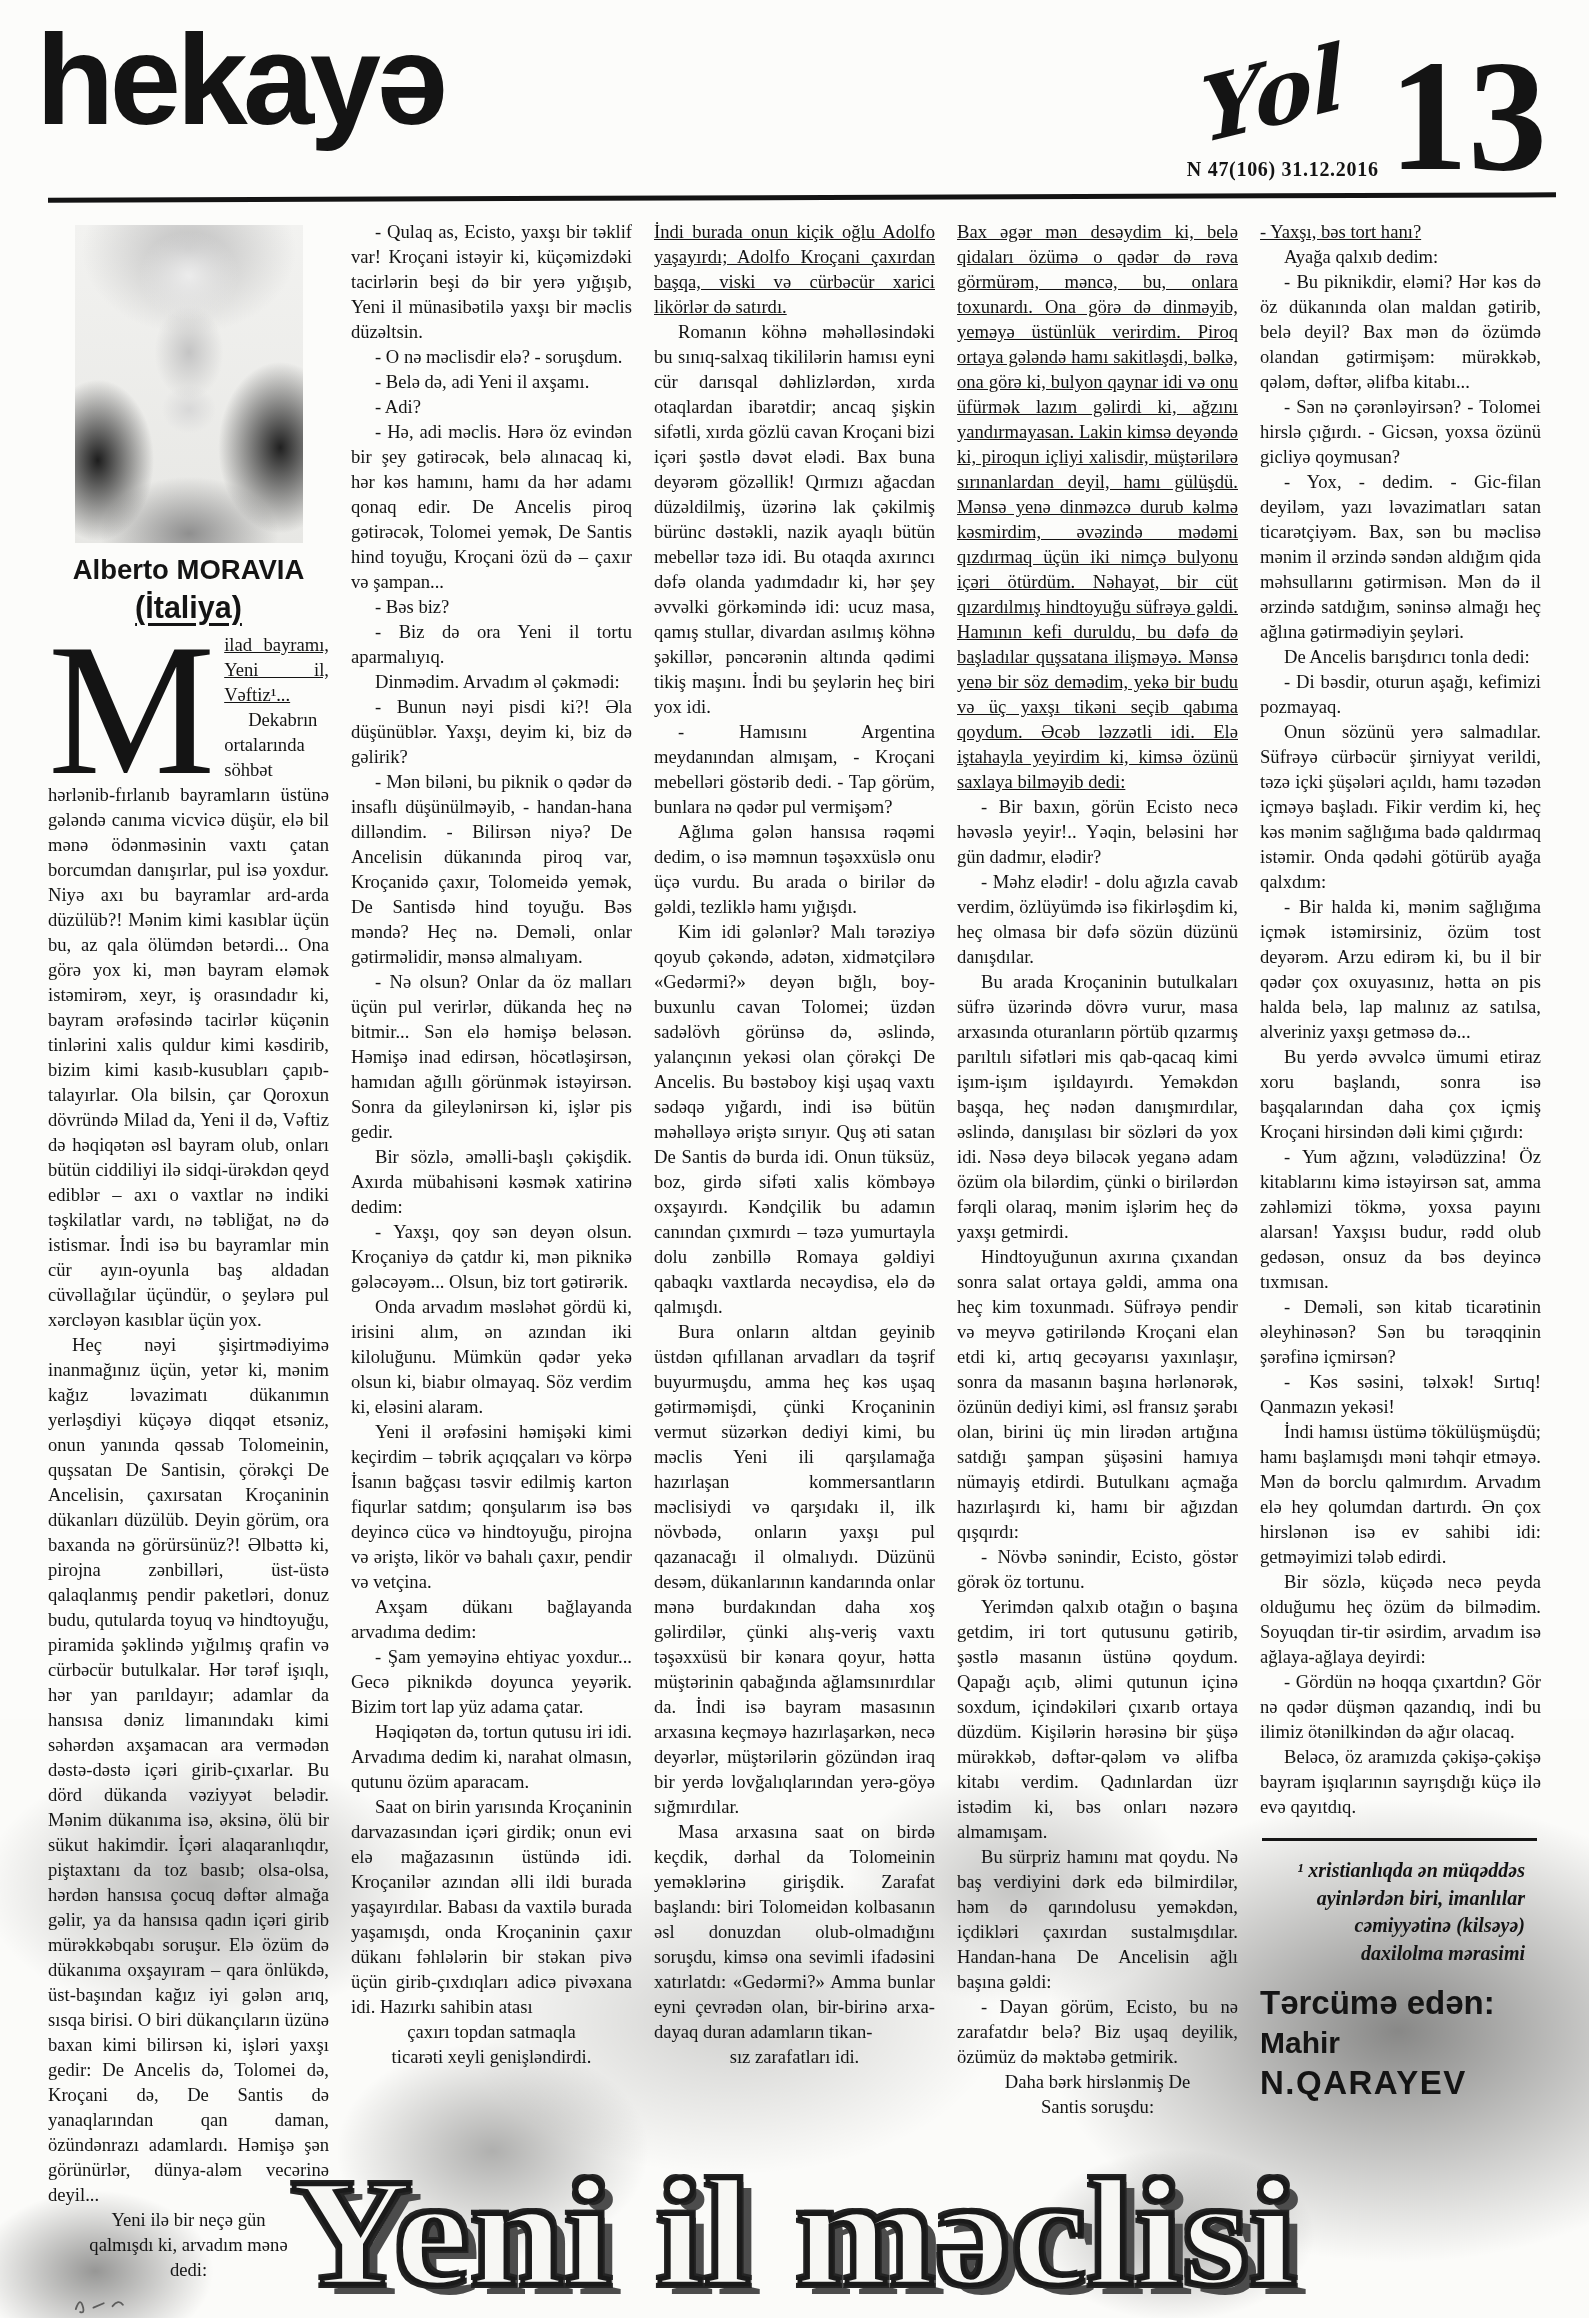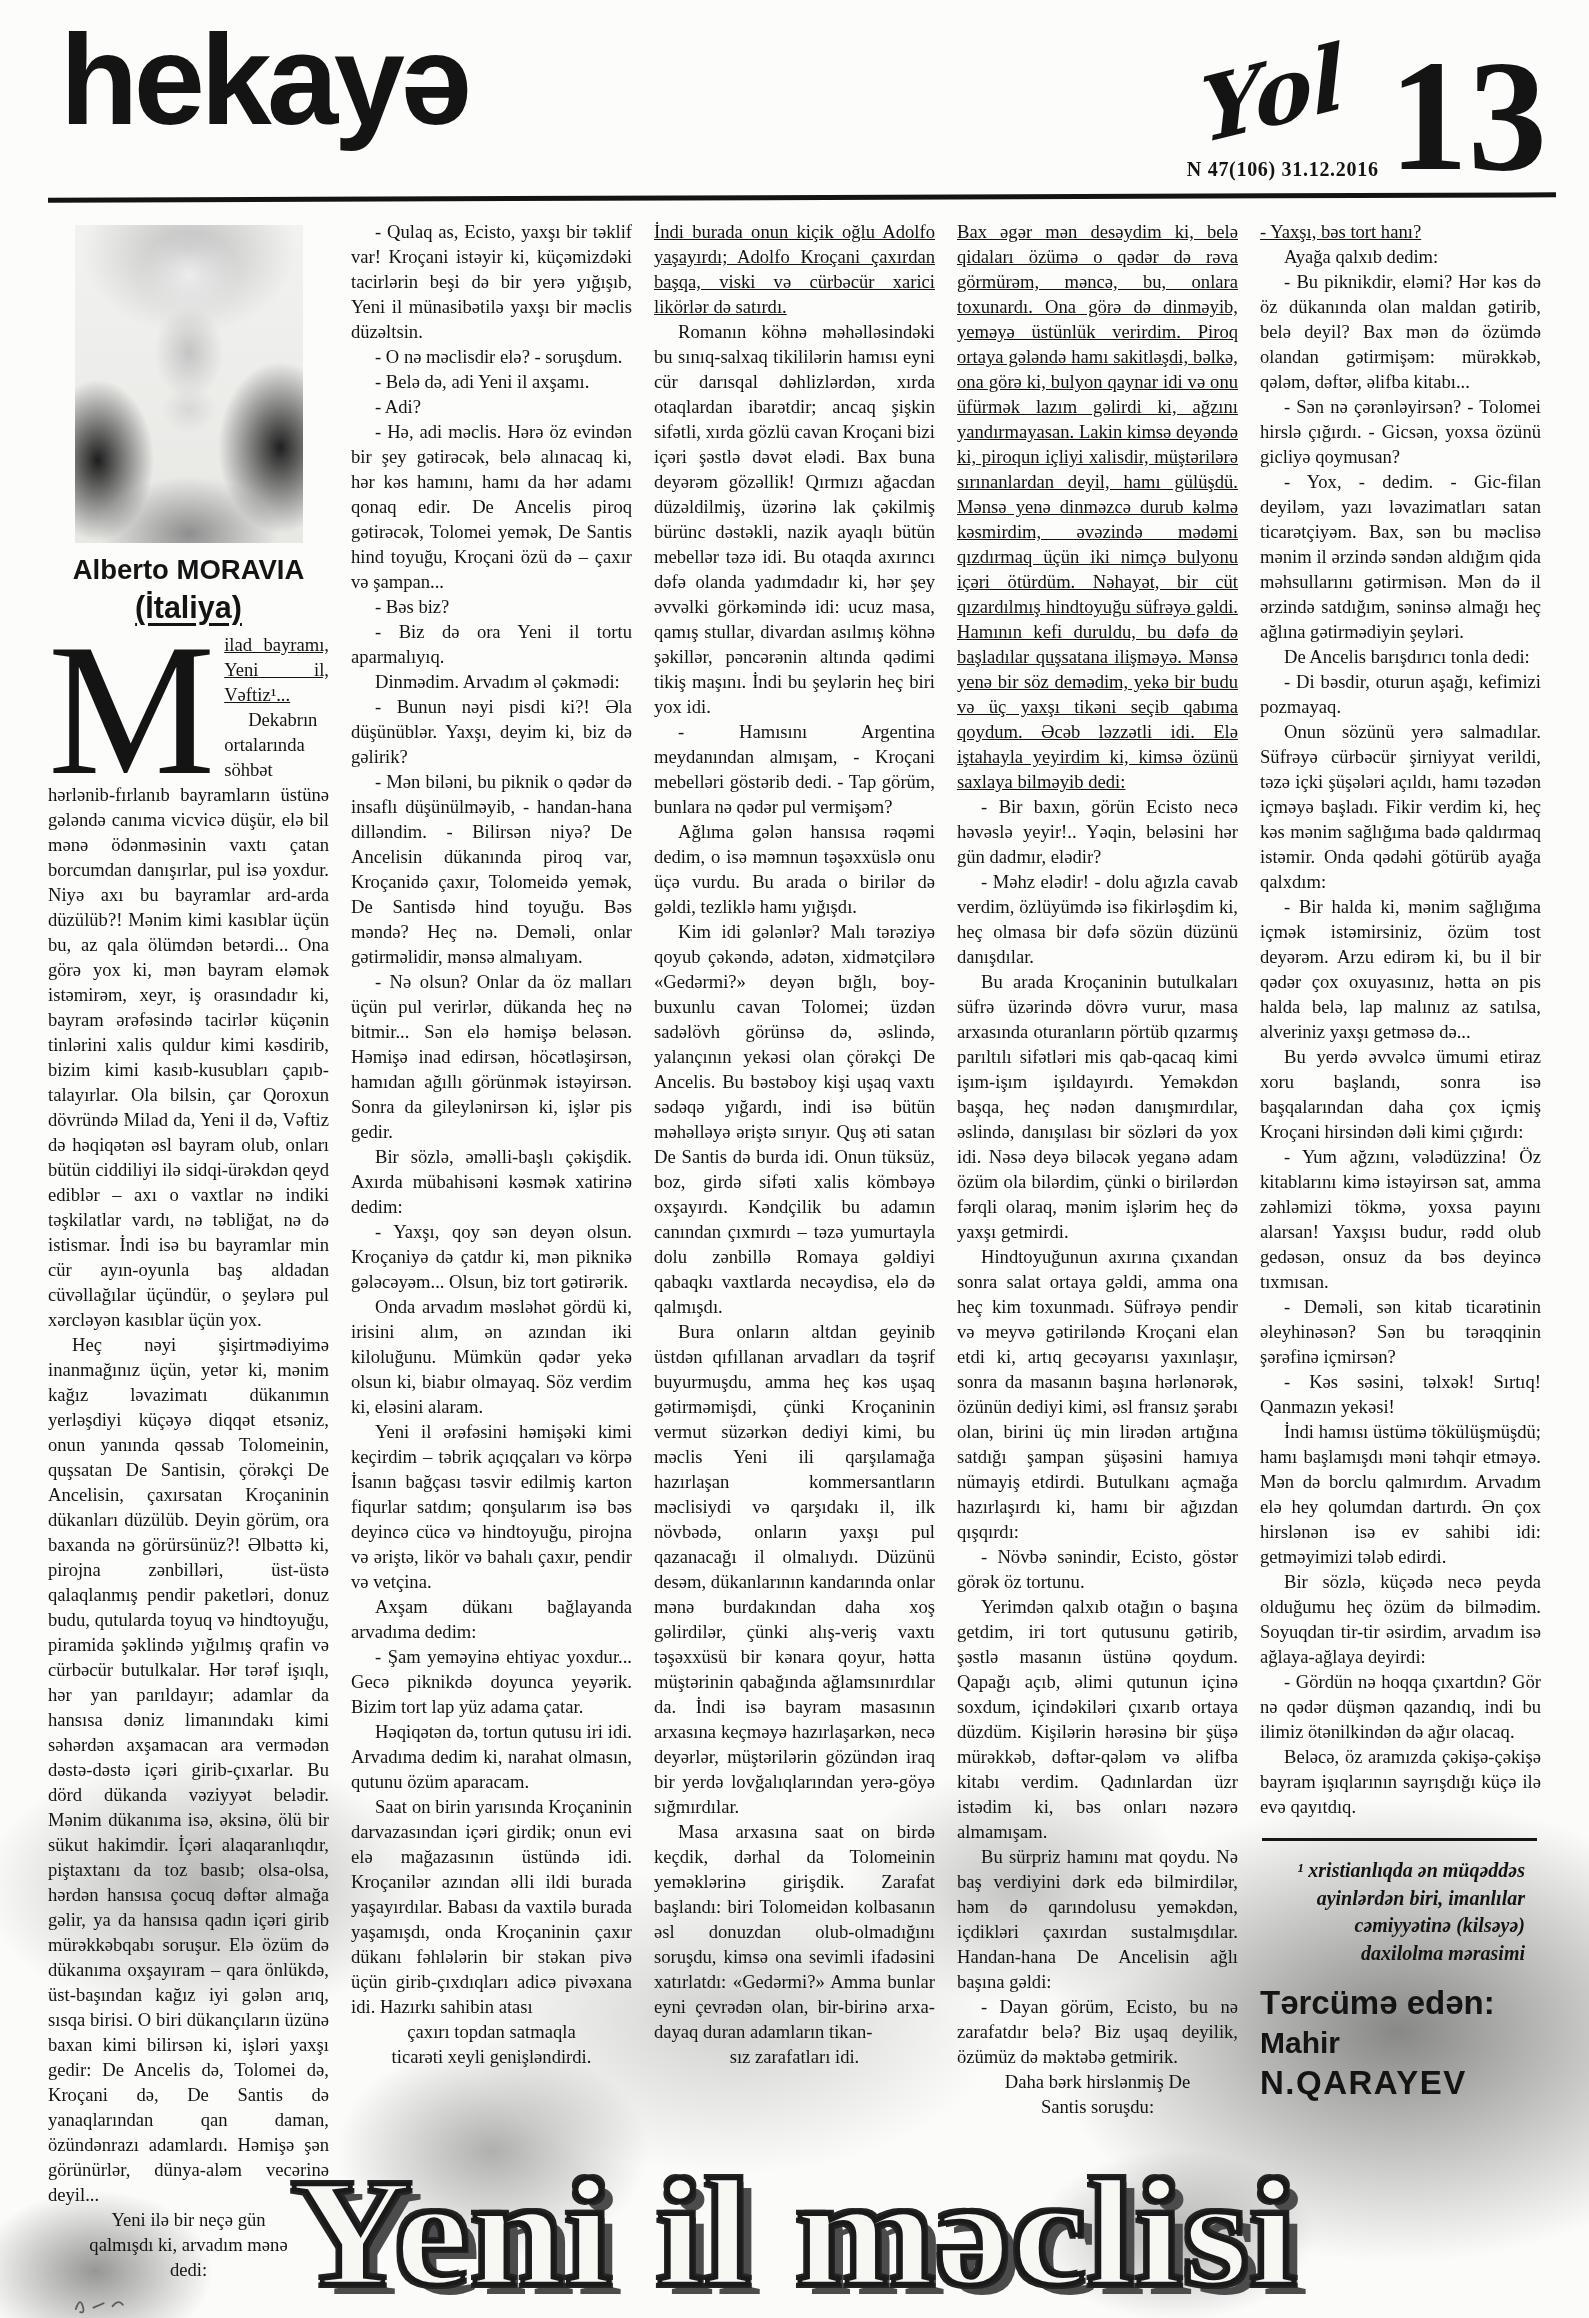--- a/index.html
+++ b/index.html
@@ -8,21 +8,21 @@
     width:1589px;height:2319px;
     margin:0 auto;
     background:#fcfcfa;
     color:#141414;
     overflow:hidden;
     font-family:"Liberation Serif", serif;
   }
   
   .masthead{
     display:flex;justify-content:space-between;align-items:flex-start;
-    padding:21px 42px 0 60px;height:162px;
+    padding:21px 42px 0 36px;height:162px;
   }
   .section-title{
     margin:0;
     font-family:"Liberation Sans", sans-serif;
     font-weight:bold;
     font-size:128px;line-height:.92;letter-spacing:-4.5px;
   }
   .mast-right{display:flex;align-items:flex-end;gap:10.4px;margin-top:30px;}
   .logo-col{text-align:center;}
   .logo{

